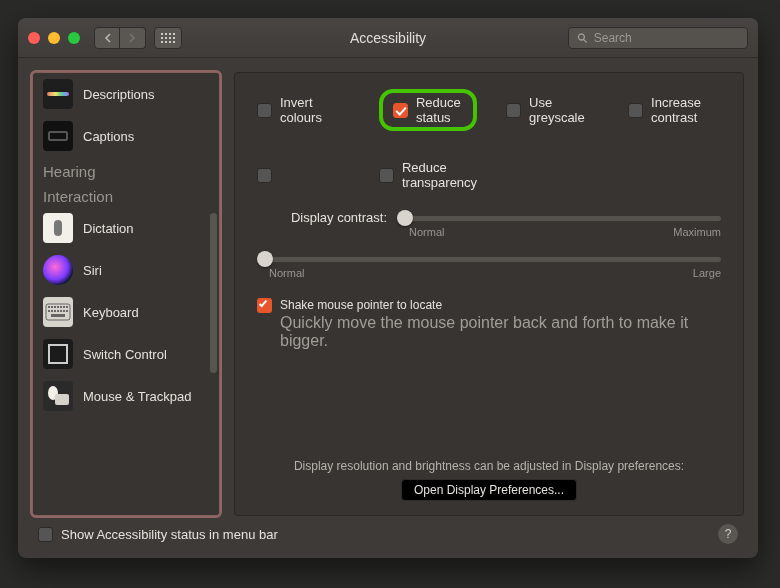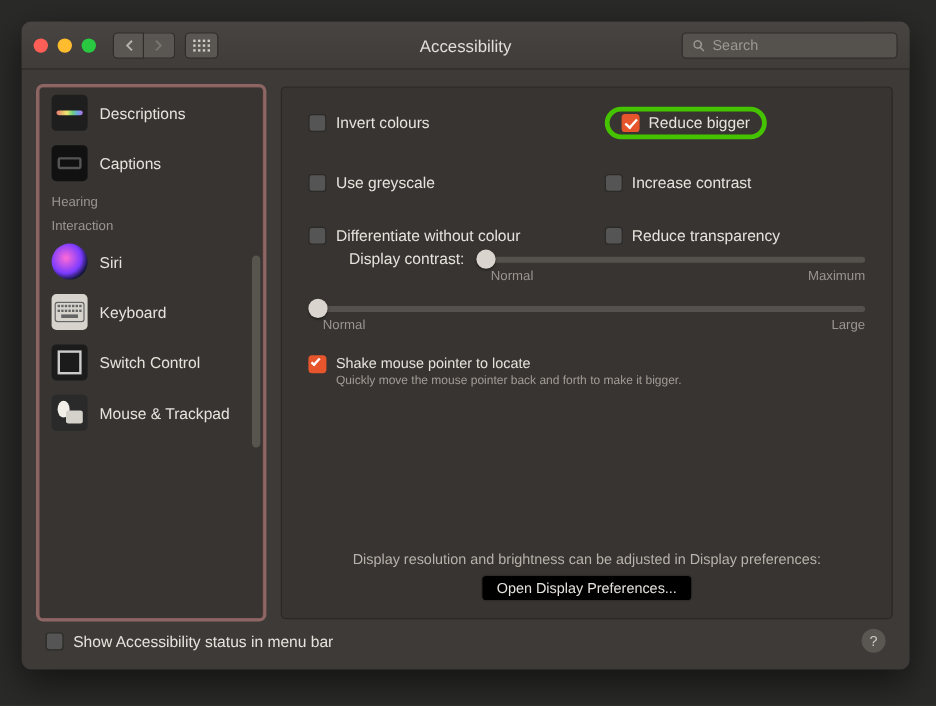--- a/index.html
+++ b/index.html
@@ -83,21 +83,21 @@
     background: #373431;
     border: 1px solid #2a2825;
     border-radius: 4px;
     position: relative;
     overflow: hidden; display: flex; flex-direction: column;
     outline: 3px solid rgba(210,140,140,.55);
     outline-offset: -1px;
   }
   .sb-scroll { overflow-y: auto; flex: 1; }
   .sb-cat {
-    font-size: 11px; color: #9a958f;
+    font-size: 15px; color: #9a958f;
     padding: 6px 10px 2px;
   }
   .sb-item {
     display: flex; align-items: center;
     height: 42px; padding: 0 10px; gap: 10px;
     cursor: default;
   }
   .sb-ico {
     width: 30px; height: 30px; border-radius: 4px;
     display: flex; align-items: center; justify-content: center;
@@ -115,23 +115,23 @@
   .content {
     flex: 1;
     background: #373431;
     border: 1px solid #2a2825;
     border-radius: 4px;
     padding: 16px 22px 14px;
     display: flex; flex-direction: column;
   }
   .check-grid {
     display: grid;
-    grid-template-columns: 1fr 1fr;
+    grid-template-columns: 1fr 1fr 1fr 1fr;
     row-gap: 4px; column-gap: 10px;
-    margin-bottom: 4px;
+    margin-bottom: 20px;
     gap: 29px;
   }
   .chk { display: flex; align-items: center; gap: 8px; }
   .chk .box {
     width: 15px; height: 15px; border-radius: 3px;
     background: #555; border: 1px solid #2c2a27;
     position: relative; flex:0 0 15px;
   }
   .chk .box.checked { background: #e7552c; border-color: #e7552c; }
   .chk .box.checked::after {
@@ -148,21 +148,21 @@
 
   .slider-row { display: flex; align-items: center; margin-bottom: 30px; }
   .slider-label { width: 140px; text-align: right; padding-right: 10px; color:#e6e2dc; }
   .slider-wrap { flex: 1; position: relative; }
   .track { height: 5px; background: #55524d; border-radius: 3px; position: relative; margin-top: 2px;}
   .thumb { width: 16px; height: 16px; background: #d9d5ce; border-radius: 50%; position: absolute; top: -6px; box-shadow: 0 1px 2px rgba(0,0,0,.5);}
   .ticks { position:absolute; left:12px; right:0; top:12px; display:flex; justify-content:space-between; font-size:11px; color:#9a958f;}
 
   .shake-row { display:flex; align-items:flex-start; gap:8px; margin-top:6px; }
   .shake-text .t1 { font-size:12px; color:#e6e2dc; }
-  .shake-text .t2 { font-size:10px; color:#a29d96; margin-top: 2px; }
+  .shake-text .t2 { font-size:16px; color:#a29d96; margin-top: 2px; }
 
   .footer-note { text-align:center; font-size:12px; color:#b7b2ab; margin-top:auto; padding-top: 10px;}
   .btn {
     display:inline-block; margin-top:6px;
     background:#000000; border:1px solid #2f2d2a; border-radius:4px;
     padding:3px 12px; font-size:12px; color:#e6e2dc;
   }
 
   
   .bottom { display:flex; align-items:center; padding: 8px 6px 0; gap: 10px;}
@@ -249,20 +249,26 @@
           <div class="sb-item">
             <div class="sb-ico ico-cap">
                 <i></i>
               </div>
             <span class="sb-label">Captions</span>
           </div>
 
           <div class="sb-cat">Hearing</div>
 
           <div class="sb-cat">Interaction</div>
+          <div class="sb-item">
+            <div class="sb-ico ico-dict">
+                <i></i>
+              </div>
+            <span class="sb-label">Dictation</span>
+          </div>
           <div class="sb-item">
             <div class="sb-ico ico-siri"></div>
             <span class="sb-label">Siri</span>
           </div>
           <div class="sb-item">
             <div class="sb-ico ico-kb">
               <svg viewBox="0 0 26 18">
                   <rect x="1" y="1" width="24" height="16" rx="2" fill="none" stroke="#666"></rect>
                   <g fill="#666">
                     <rect x="3" y="3" width="2" height="2"></rect>
@@ -307,35 +313,34 @@
       <div class="content">
         <div class="check-grid">
           <div class="chk">
             <span class="box"></span>
             <span class="lbl">Invert colours</span>
           </div>
           <div style="display:flex;justify-content:flex-start;">
             <span class="highlight">
               <span class="chk" style="gap:8px">
                 <span class="box checked"></span>
-                <span class="lbl">Reduce bigger</span>
+                <span class="lbl">Reduce status</span>
               </span>
             </span>
           </div>
           <div class="chk">
             <span class="box"></span>
             <span class="lbl">Use greyscale</span>
           </div>
           <div class="chk">
             <span class="box"></span>
             <span class="lbl">Increase contrast</span>
           </div>
           <div class="chk">
             <span class="box"></span>
-            <span class="lbl">Differentiate without colour</span>
           </div>
           <div class="chk">
             <span class="box"></span>
             <span class="lbl">Reduce transparency</span>
           </div>
         </div>
 
         <div class="slider-row">
           <div class="slider-label">Display contrast:</div>
           <div class="slider-wrap">

